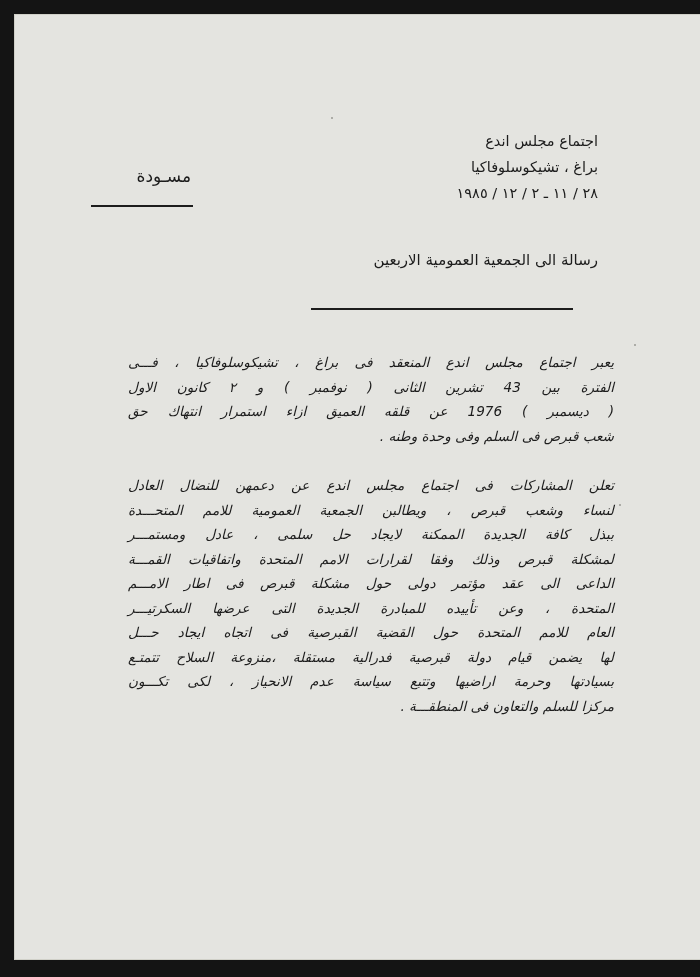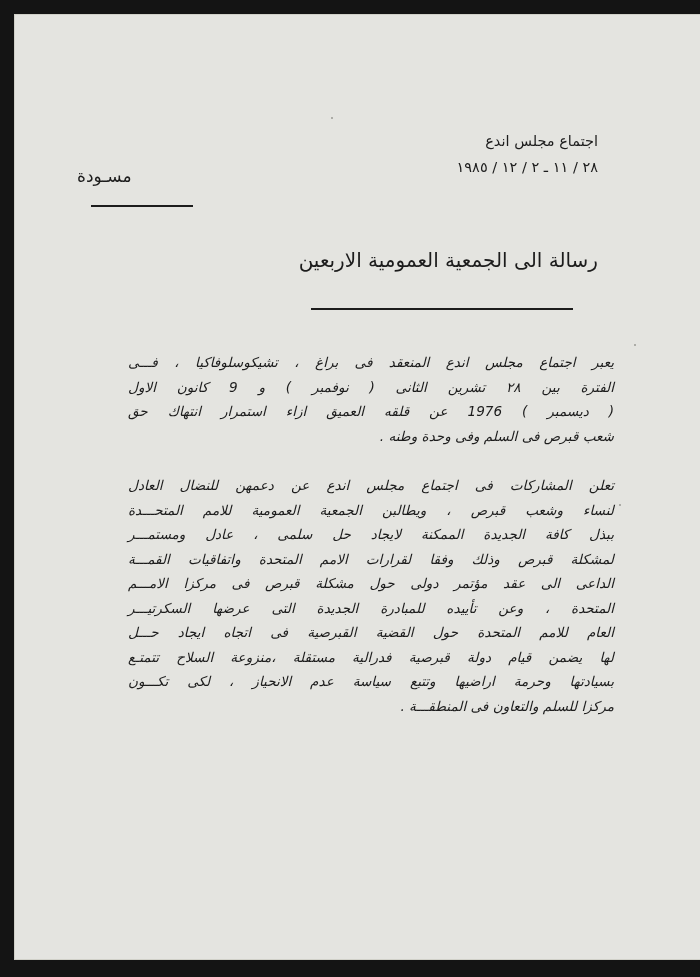--- a/index.html
+++ b/index.html
@@ -42,38 +42,38 @@
       line-height: 26px;
     }
     .header-block .date {
       letter-spacing: 1px;
       text-align: center;
     }
     .draft-stamp {
       left: 63px;
       top: 150px;
       width: 114px;
-      text-align: left;
+      text-align: right;
       font-size: 17px;
       line-height: 24px;
       letter-spacing: 3px;
     }
     .draft-underline {
       position: absolute;
       left: 77px;
       top: 191px;
       width: 102px;
       height: 2px;
       background: #1c1c1c;
     }
     .subject-block {
       right: 126px;
       top: 233px;
       text-align: right;
-      font-size: 20px;
+      font-size: 15px;
       line-height: 27px;
     }
     .subject-underline {
       position: absolute;
       left: 297px;
       top: 294px;
       width: 262px;
       height: 2px;
       background: #1c1c1c;
     }
@@ -107,44 +107,45 @@
   </style>
 </head>
 <body>
 
 <div class="scan-bg"></div>
 
 <div class="paper">
 
   <div class="ar header-block">
     <div>اجتماع مجلس اندع</div>
+    <div>براغ ، تشيكوسلوفاكيا</div>
     <div class="date">٢٨ / ١١ ـ ٢ / ١٢ / ١٩٨٥</div>
   </div>
 
   <div class="ar draft-stamp">مسـودة</div>
   <div class="draft-underline"></div>
 
   <div class="ar subject-block">
     <div>رسالة الى الجمعية العمومية الاربعين</div>
   </div>
   <div class="subject-underline"></div>
 
   <div class="ar para para-1">
     <span class="line">يعبر اجتماع مجلس اندع المنعقد فى براغ ، تشيكوسلوفاكيا ، فـــى</span>
-    <span class="line">الفترة بين ٢٨ تشرين الثانى ( نوفمبر ) و 9 كانون الاول</span>
+    <span class="line">الفترة بين 43 تشرين الثانى ( نوفمبر ) و ٢ كانون الاول</span>
     <span class="line">( ديسمبر ) 1976 عن قلقه العميق ازاء استمرار انتهاك حق</span>
     <span class="line last">شعب قبرص فى السلم وفى وحدة وطنه .</span>
   </div>
 
   <div class="ar para para-2">
     <span class="line">تعلن المشاركات فى اجتماع مجلس اندع عن دعمهن للنضال العادل</span>
     <span class="line">لنساء وشعب قبرص ، ويطالبن الجمعية العمومية للامم المتحـــدة</span>
     <span class="line">ببذل كافة الجديدة الممكنة لايجاد حل سلمى ، عادل ومستمـــر</span>
     <span class="line">لمشكلة قبرص وذلك وفقا لقرارات الامم المتحدة واتفاقيات القمـــة</span>
-    <span class="line">الداعى الى عقد مؤتمر دولى حول مشكلة قبرص فى مركزا الامـــم</span>
+    <span class="line">الداعى الى عقد مؤتمر دولى حول مشكلة قبرص فى اطار الامـــم</span>
     <span class="line">المتحدة ، وعن تأييده للمبادرة الجديدة التى عرضها السكرتيـــر</span>
     <span class="line">العام للامم المتحدة حول القضية القبرصية فى اتجاه ايجاد حـــل</span>
     <span class="line">لها يضمن قيام دولة قبرصية فدرالية مستقلة ،منزوعة السلاح تتمتـع</span>
     <span class="line">بسيادتها وحرمة اراضيها وتتبع سياسة عدم الانحياز ، لكى تكـــون</span>
     <span class="line last">مركزا للسلم والتعاون فى المنطقـــة .</span>
   </div>
 
   <div class="speck" style="left:317px; top:103px;"></div>
   <div class="speck" style="left:620px; top:330px;"></div>
   <div class="speck" style="left:605px; top:490px;"></div>

